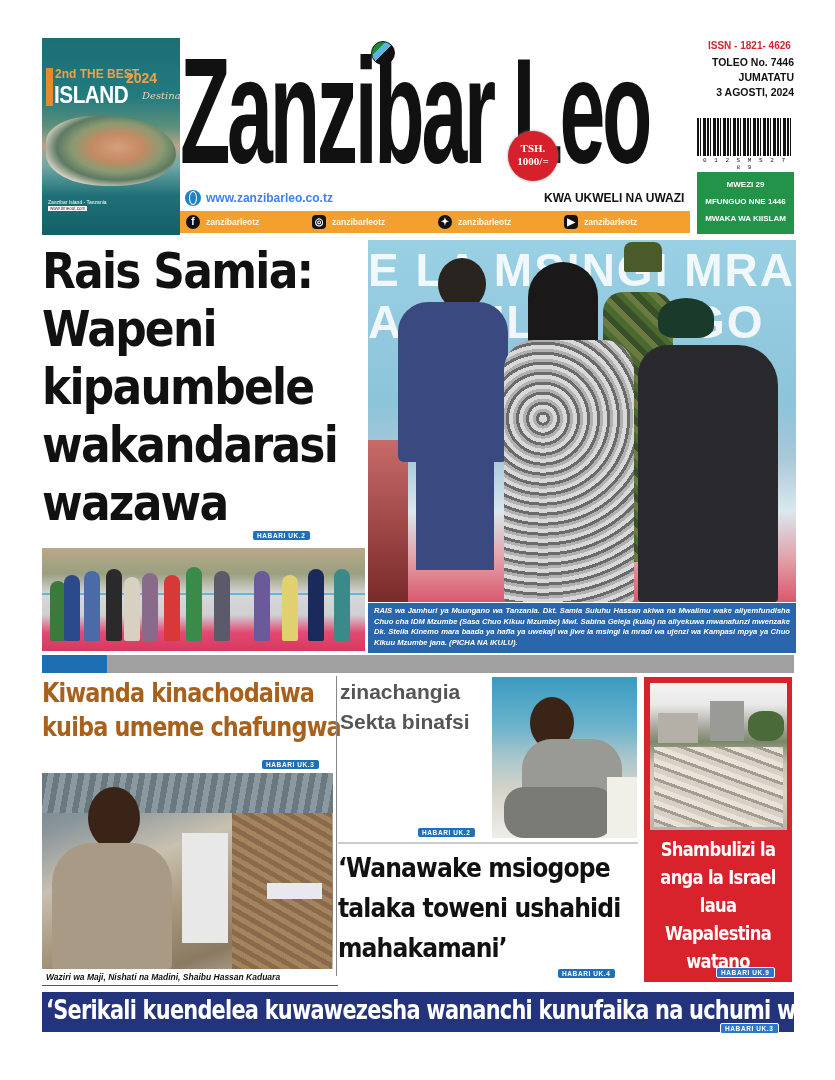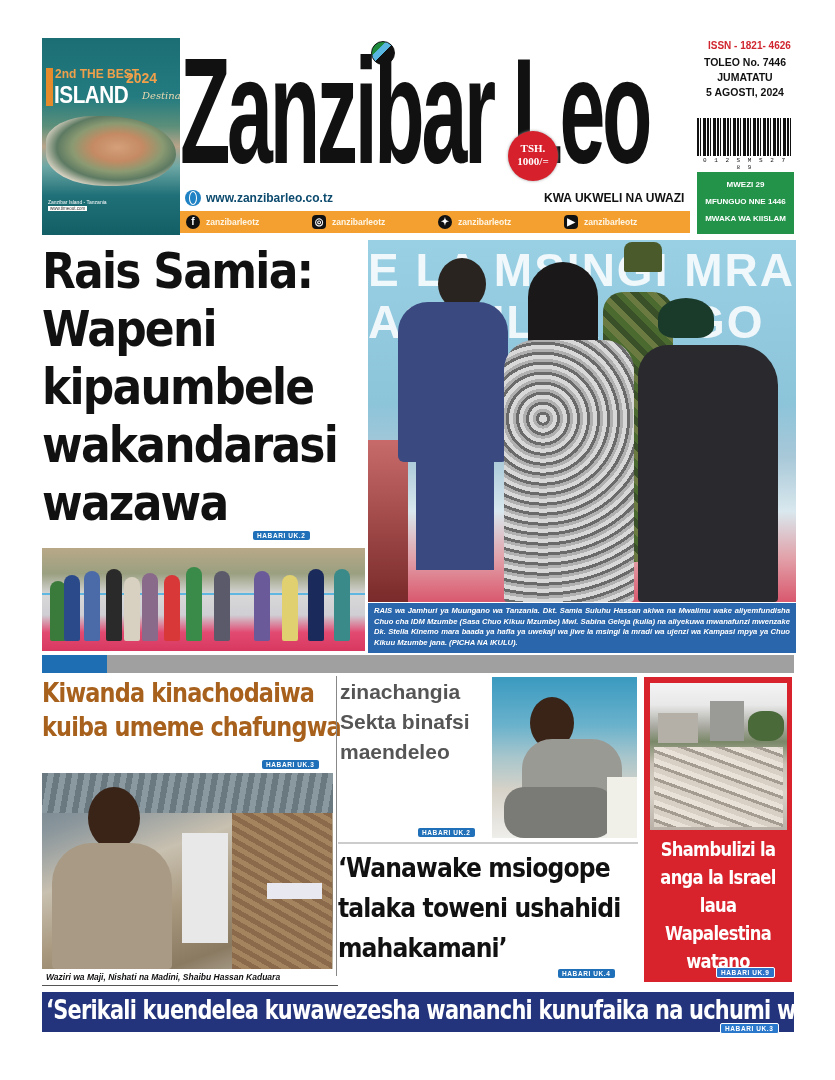--- a/index.html
+++ b/index.html
@@ -23,32 +23,32 @@
   .logo { left: 180px; top: 36px; width: 510px; height: 150px; font: bold 150px/150px "Liberation Sans", sans-serif;
     color: #111111; letter-spacing: -6px; transform: scaleX(0.55); transform-origin: left top; white-space: nowrap; }
   .logo-dot { left: 371px; top: 41px; width: 24px; height: 24px; border-radius: 50%;
     background: linear-gradient(135deg, #1c8a3a 0%, #1c8a3a 30%, #58b6e0 32%, #58b6e0 50%, #111 52%); border: 1px solid #111; }
   .price { left: 508px; top: 131px; width: 50px; height: 50px; border-radius: 50%; background: #d6202b;
     color: #fff; font: bold 11px/13px "Liberation Serif", serif; text-align: center; padding-top: 11px; box-shadow: 0 0 3px #999; }
 
   .url-row { left: 185px; top: 189px; height: 18px; display: flex; align-items: center; gap: 5px; }
   .globe { width: 16px; height: 16px; border-radius: 50%; background: #1f82c4; position: relative; }
   .globe::after { content: ""; position: absolute; left: 4px; top: 1px; width: 6px; height: 12px; border: 1.5px solid #fff; border-radius: 50%; }
-  .url-text { font: bold 12px "Liberation Sans", sans-serif; color: #0c4a6e; }
+  .url-text { font: bold 12px "Liberation Sans", sans-serif; color: #3b82f6; }
   .tagline { left: 544px; top: 191px; font: bold 12px "Liberation Sans", sans-serif; color: #111; }
 
   .social-bar { left: 180px; top: 211px; width: 510px; height: 22px; background: #f3a031; display: flex; align-items: center; padding-left: 6px; }
   .social { display: flex; align-items: center; gap: 6px; width: 127px; }
   .social-icon { width: 14px; height: 14px; border-radius: 50%; background: #111; color: #fff; font: bold 10px/14px "Liberation Sans", sans-serif; text-align: center; }
   .social-icon.ig { border-radius: 4px; background: #111; }
   .social-icon.yt { border-radius: 4px; }
   .social-label { font: bold 8.5px "Liberation Sans", sans-serif; color: #fff6e5; }
 
   .issn { left: 708px; top: 40px; font: bold 10px "Liberation Sans", sans-serif; color: #d0262f; }
-  .meta-line { left: 696px; width: 98px; text-align: center; font: bold 10.5px "Liberation Sans", sans-serif; color: #111; }
+  .meta-line { left: 696px; width: 98px; text-align: right; font: bold 10.5px "Liberation Sans", sans-serif; color: #111; }
   .barcode { left: 697px; top: 118px; width: 94px; height: 38px;
     background: repeating-linear-gradient(90deg, #111 0 2px, #fff 2px 3px, #111 3px 4px, #fff 4px 6px, #111 6px 9px, #fff 9px 10px); }
   .barcode-num { left: 700px; top: 157px; width: 90px; text-align: center; font: 6px "Liberation Mono", monospace; color: #222; letter-spacing: 2px; }
   .hijri { left: 697px; top: 172px; width: 97px; height: 62px; background: #23934a; color: #fff; text-align: center;
     font: bold 8px/17px "Liberation Sans", sans-serif; padding-top: 4px; }
 
   
   .lead-head { left: 42px; top: 242px; width: 325px; font: bold 50px/58px "DejaVu Sans", sans-serif; color: #111; letter-spacing: -2px; transform: scaleX(0.88); transform-origin: left top; }
   .badge { background: #1f70b8; color: #fff; font: bold 6.5px/9px "Liberation Sans", sans-serif; padding: 0 4px; letter-spacing: 0.6px; border-radius: 2px; white-space: nowrap; }
   .badge-lead { left: 253px; top: 531px; }
@@ -139,21 +139,21 @@
   </div>
   <div class="social">
     <span class="social-icon yt">▶</span>
     <span class="social-label">zanzibarleotz</span>
   </div>
 </div>
 
 <div class="abs issn">ISSN - 1821- 4626</div>
 <div class="abs meta-line" style="top:56px">TOLEO No. 7446</div>
 <div class="abs meta-line" style="top:71px">JUMATATU</div>
-<div class="abs meta-line" style="top:86px">5 AGOSTI, 2024</div>
+<div class="abs meta-line" style="top:86px">3 AGOSTI, 2024</div>
 <div class="abs barcode"></div>
 <div class="abs barcode-num">0 1 2 S M S 2 7 8 9</div>
 <div class="abs hijri">
   <div>MWEZI 29</div>
   <div>MFUNGUO NNE 1446</div>
   <div>MWAKA WA KIISLAM</div>
 </div>
 
 <div class="abs lead-head">
   <div>Rais Samia:</div>
@@ -219,21 +219,20 @@
   <div class="fig" style="left:190px;top:40px;width:100px;height:156px;background:repeating-linear-gradient(30deg,#8a6a4a 0 5px,#a4845e 5px 10px)"></div>
   <div class="fig" style="left:225px;top:110px;width:55px;height:16px;background:#e8e8f0"></div>
 </div>
 <div class="abs kiwanda-cap">Waziri wa Maji, Nishati na Madini, Shaibu Hassan Kaduara</div>
 <div class="abs hline1"></div>
 <div class="abs vline"></div>
 
 <div class="abs sekta">
   <div>zinachangia</div>
   <div>Sekta binafsi</div>
-  <div>maendeleo</div>
 </div>
 <div class="abs badge badge-s">HABARI UK.2</div>
 <div class="abs sekta-photo">
   <div class="fig" style="left:38px;top:20px;width:44px;height:52px;border-radius:50%;background:#3a2418"></div>
   <div class="fig" style="left:30px;top:62px;width:100px;height:90px;border-radius:30px 30px 4px 4px;background:#9a9a94"></div>
   <div class="fig" style="left:12px;top:110px;width:110px;height:51px;border-radius:20px;background:#7a7a76"></div>
   <div class="fig" style="left:115px;top:100px;width:30px;height:61px;background:#f0efe8"></div>
 </div>
 <div class="abs hline2"></div>
 

